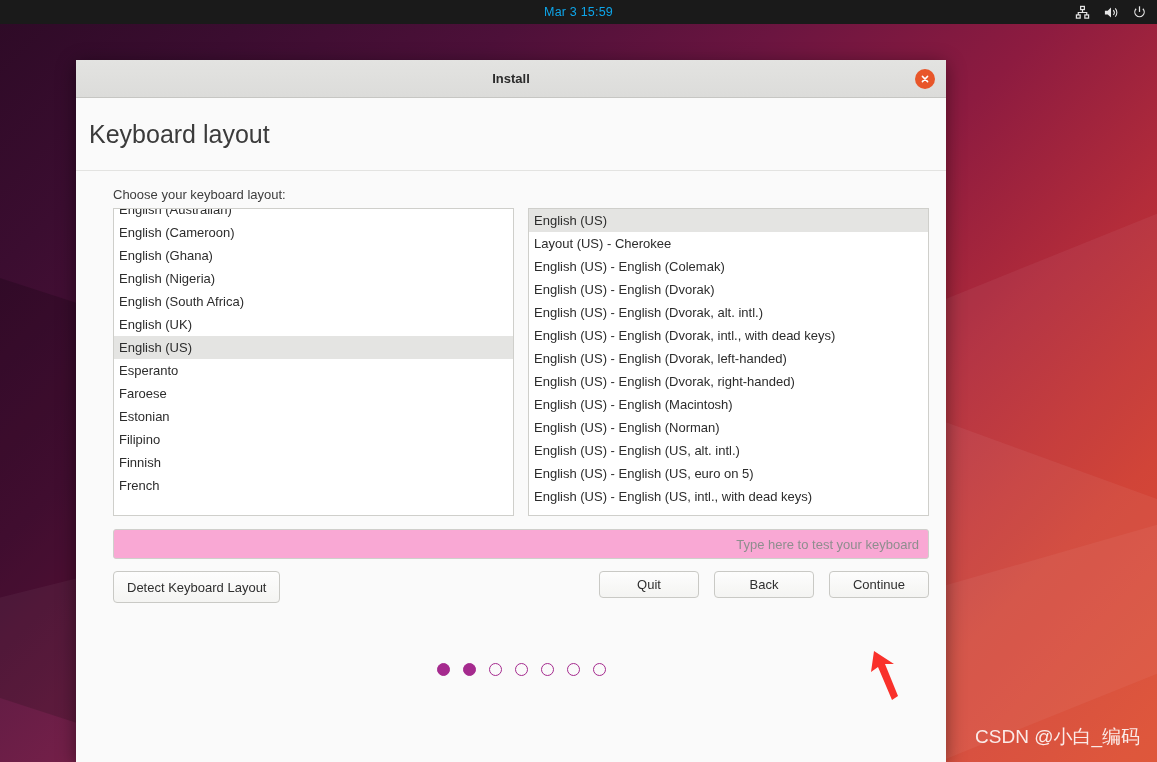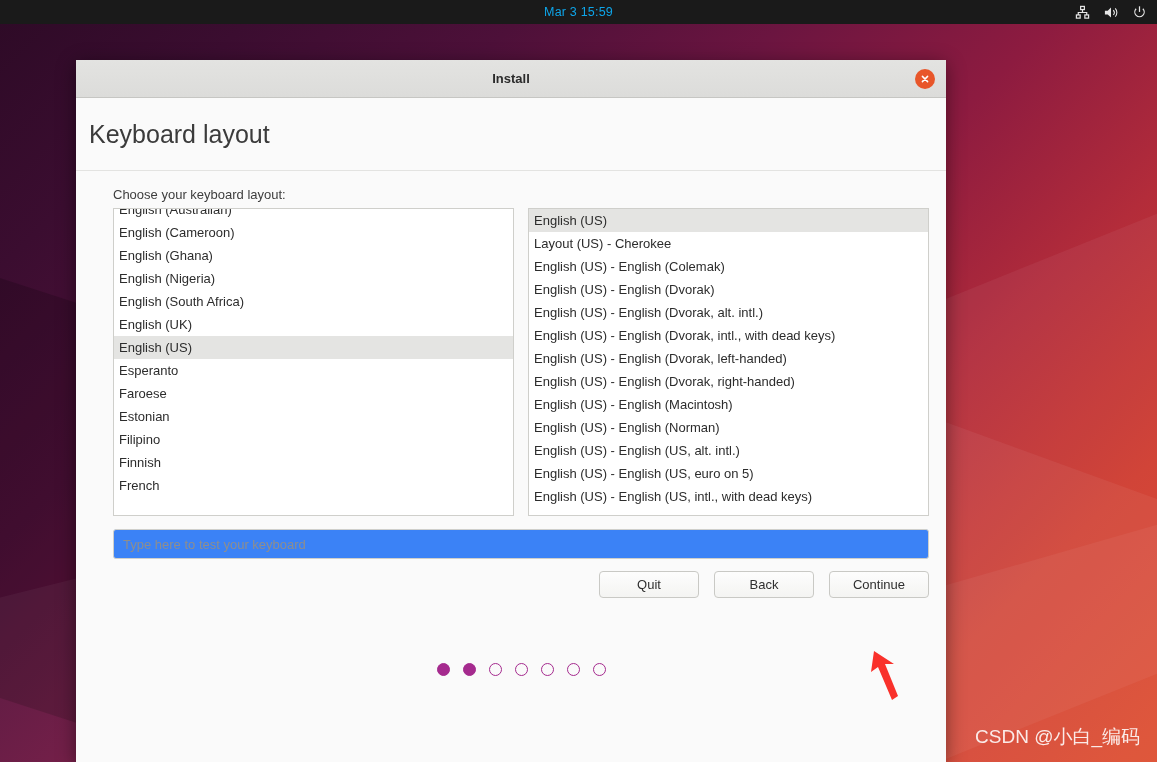--- a/index.html
+++ b/index.html
@@ -188,26 +188,27 @@
   
   #left-list .list-inner { margin-top: -11px; }
 
   
   #test-input {
     margin-top: 13px;
     width: 100%;
     height: 30px;
     border: 1px solid #cfcfcb;
     border-radius: 3px;
-    background: #3b82f6;
+    background: #f9a8d4;
     padding: 0 9px;
     font-size: 13px;
     color: #2c2c2c;
     font-family: "Liberation Sans", sans-serif;
     outline: none;
+    text-align: right;
   }
   #test-input::placeholder { color: #8e8e8e; }
 
   #detect-button {
     margin-top: 12px;
     height: 32px;
     padding: 0 13px;
     background: linear-gradient(to bottom, #fdfdfd, #f4f4f2);
     border: 1px solid #c9c9c5;
     border-radius: 4px;
@@ -363,20 +364,23 @@
               <div class="list-row">English (US) - English (US, alt. intl.)</div>
               <div class="list-row">English (US) - English (US, euro on 5)</div>
               <div class="list-row">English (US) - English (US, intl., with dead keys)</div>
               <div class="list-row">English (US) - English (Workman)</div>
             </div>
         </div>
       </div>
 
       <input id="test-input" type="text" placeholder="Type here to test your keyboard" style="">
 
+      <div>
+        <button id="detect-button">Detect Keyboard Layout</button>
+      </div>
 
       <div id="actions">
         <button class="action-button">Quit</button>
         <button class="action-button">Back</button>
         <button class="action-button">Continue</button>
       </div>
 
       <div id="progress-dots">
           <span class="dot filled"></span>
           <span class="dot filled"></span>

